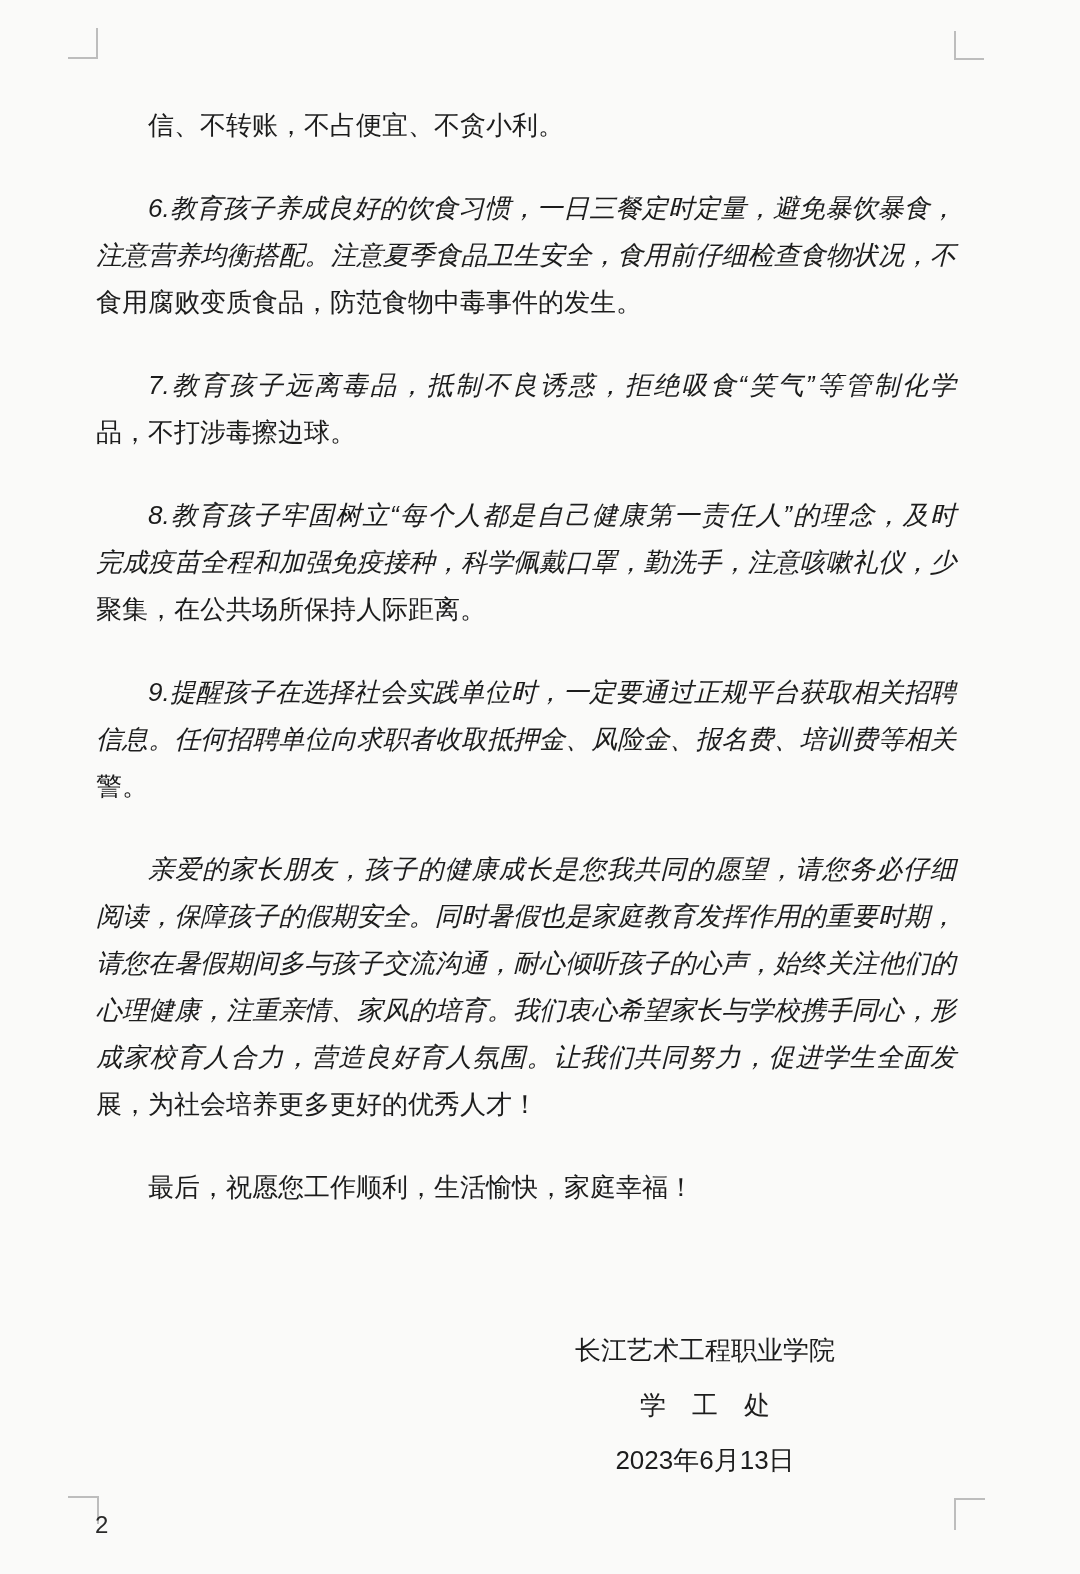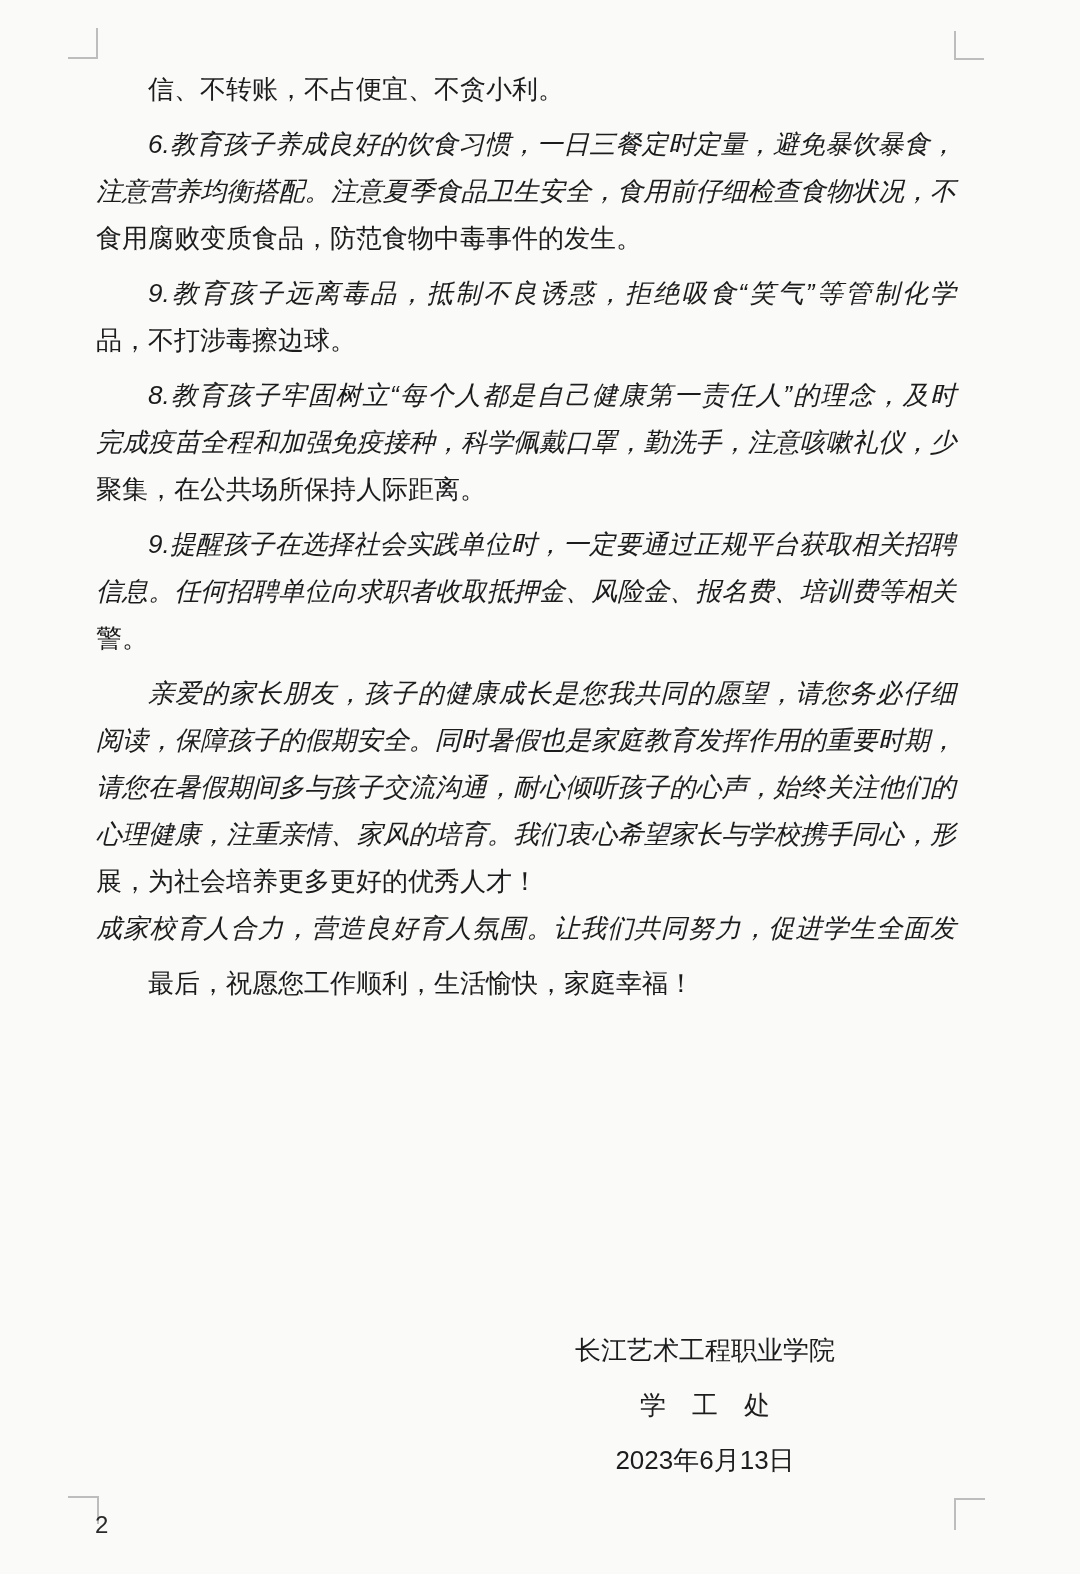--- a/index.html
+++ b/index.html
@@ -44,20 +44,21 @@
     letter-spacing: 0;
   }
   
   .line.fill {
     text-align: justify;
     text-align-last: justify;
     font-style: italic;
   }
   .line.indent {
     padding-left: 52px;
+    margin-top: 36px;
   }
 
   .signature {
     position: absolute;
     left: 535px;
     top: 1323px;
     width: 340px;
     text-align: center;
     color: #1c1c1c;
   }
@@ -89,40 +90,40 @@
   <div class="content" id="doc-body">
       <div class="para">
         <div class="line indent">信、不转账，不占便宜、不贪小利。</div>
       </div>
       <div class="para">
         <div class="line fill indent">6.教育孩子养成良好的饮食习惯，一日三餐定时定量，避免暴饮暴食，</div>
         <div class="line fill">注意营养均衡搭配。注意夏季食品卫生安全，食用前仔细检查食物状况，不</div>
         <div class="line">食用腐败变质食品，防范食物中毒事件的发生。</div>
       </div>
       <div class="para">
-        <div class="line fill indent">9.教育孩子远离毒品，抵制不良诱惑，拒绝吸食“笑气”等管制化学</div>
+        <div class="line fill indent">7.教育孩子远离毒品，抵制不良诱惑，拒绝吸食“笑气”等管制化学</div>
         <div class="line">品，不打涉毒擦边球。</div>
       </div>
       <div class="para">
         <div class="line fill indent">8.教育孩子牢固树立“每个人都是自己健康第一责任人”的理念，及时</div>
         <div class="line fill">完成疫苗全程和加强免疫接种，科学佩戴口罩，勤洗手，注意咳嗽礼仪，少</div>
         <div class="line">聚集，在公共场所保持人际距离。</div>
       </div>
       <div class="para">
         <div class="line fill indent">9.提醒孩子在选择社会实践单位时，一定要通过正规平台获取相关招聘</div>
         <div class="line fill">信息。任何招聘单位向求职者收取抵押金、风险金、报名费、培训费等相关</div>
         <div class="line">警。</div>
       </div>
       <div class="para">
         <div class="line fill indent">亲爱的家长朋友，孩子的健康成长是您我共同的愿望，请您务必仔细</div>
         <div class="line fill">阅读，保障孩子的假期安全。同时暑假也是家庭教育发挥作用的重要时期，</div>
         <div class="line fill">请您在暑假期间多与孩子交流沟通，耐心倾听孩子的心声，始终关注他们的</div>
         <div class="line fill">心理健康，注重亲情、家风的培育。我们衷心希望家长与学校携手同心，形</div>
+        <div class="line fill">成家校育人合力，营造良好育人氛围。让我们共同努力，促进学生全面发</div>
         <div class="line">展，为社会培养更多更好的优秀人才！</div>
-        <div class="line fill">成家校育人合力，营造良好育人氛围。让我们共同努力，促进学生全面发</div>
       </div>
       <div class="para">
         <div class="line indent">最后，祝愿您工作顺利，生活愉快，家庭幸福！</div>
       </div>
     </div>
 
   <div class="signature">
     <div class="sig-line">长江艺术工程职业学院</div>
     <div class="sig-line">学　工　处</div>
     <div class="sig-line">2023年6月13日</div>

